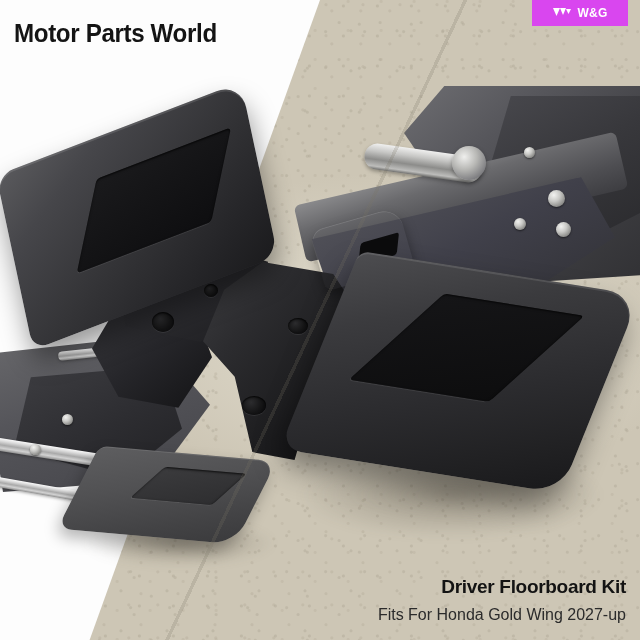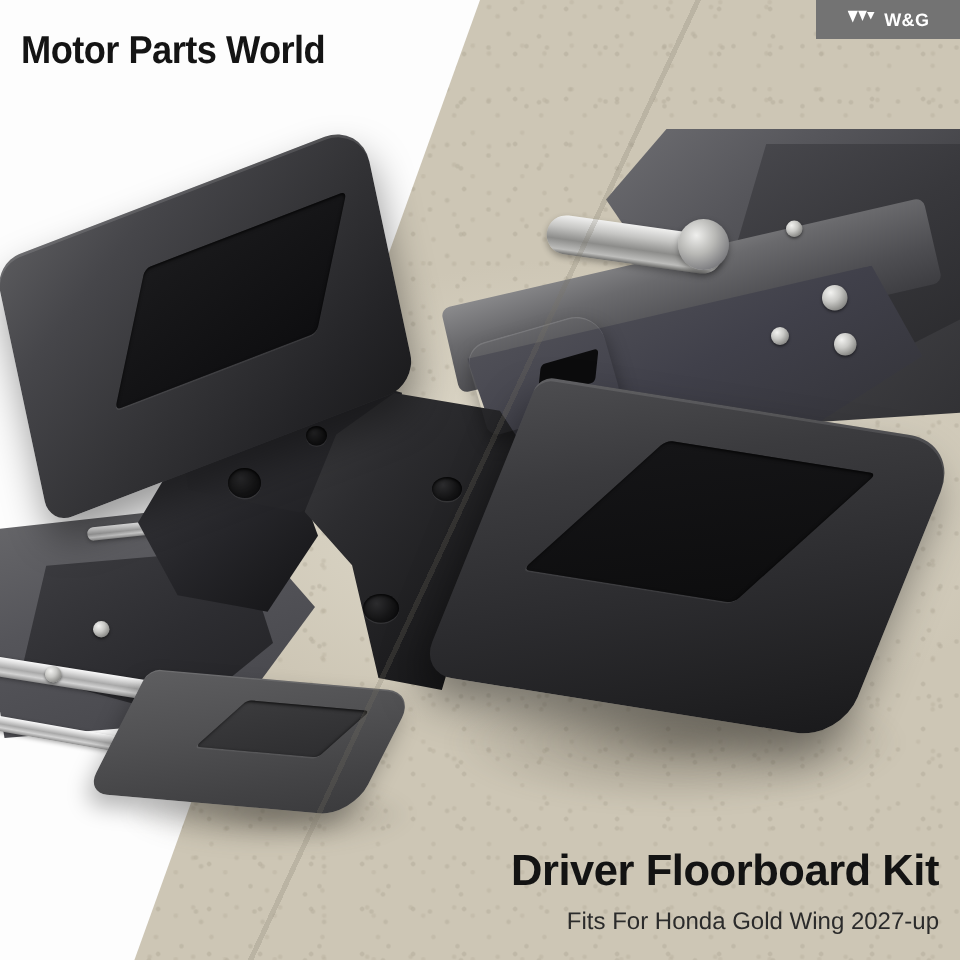--- a/index.html
+++ b/index.html
@@ -290,43 +290,43 @@
     letter-spacing: -0.4px;
     color: #141414;
     font-family: "Liberation Sans", sans-serif;
     transform: scaleX(.93);
     transform-origin: left center;
     white-space: nowrap;
   }
   #product-title {
     position: absolute;
     right: 14px; bottom: 42px;
-    font-size: 29px;
+    font-size: 19px;
     font-weight: 700;
     letter-spacing: -0.3px;
     color: #131313;
     white-space: nowrap;
     text-align: left;
   }
   #product-subtitle {
     position: absolute;
     right: 14px; bottom: 16px;
     font-size: 16px;
     font-weight: 400;
     color: #2b2b2b;
     white-space: nowrap;
     text-align: right;
   }
 
   
   #watermark-badge {
     position: absolute;
-    right: 0; top: 0;
+    right: 12px; top: 0;
     width: 96px; height: 26px;
-    background: #737373;
+    background: #d946ef;
     display: flex;
     align-items: center;
     justify-content: center;
     gap: 5px;
   }
   #watermark-badge .mark-icon { display: block; }
   #watermark-label {
     color: #ffffff;
     font-size: 12px;
     font-weight: 700;

